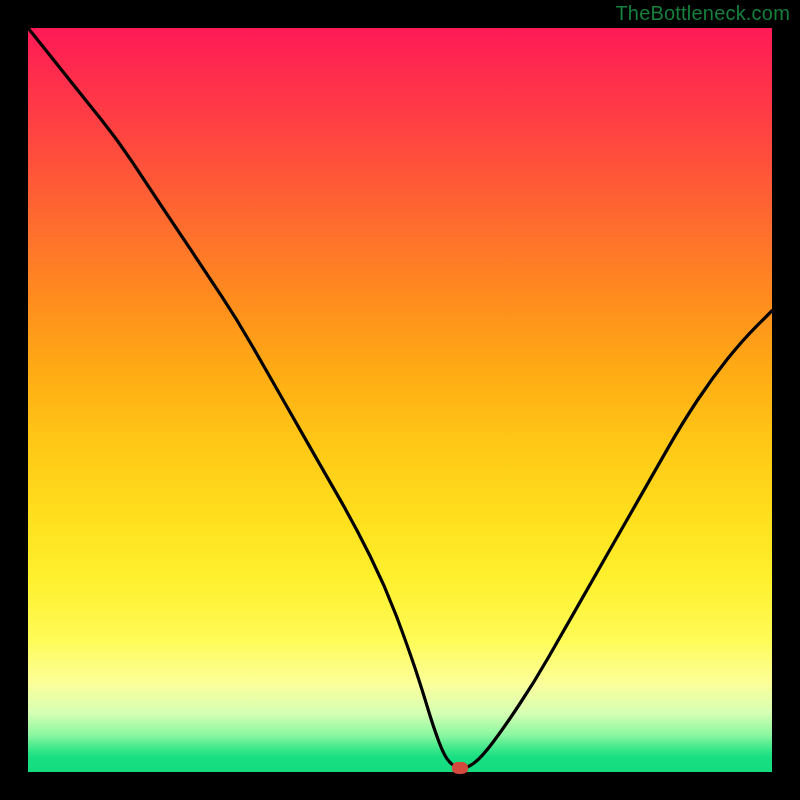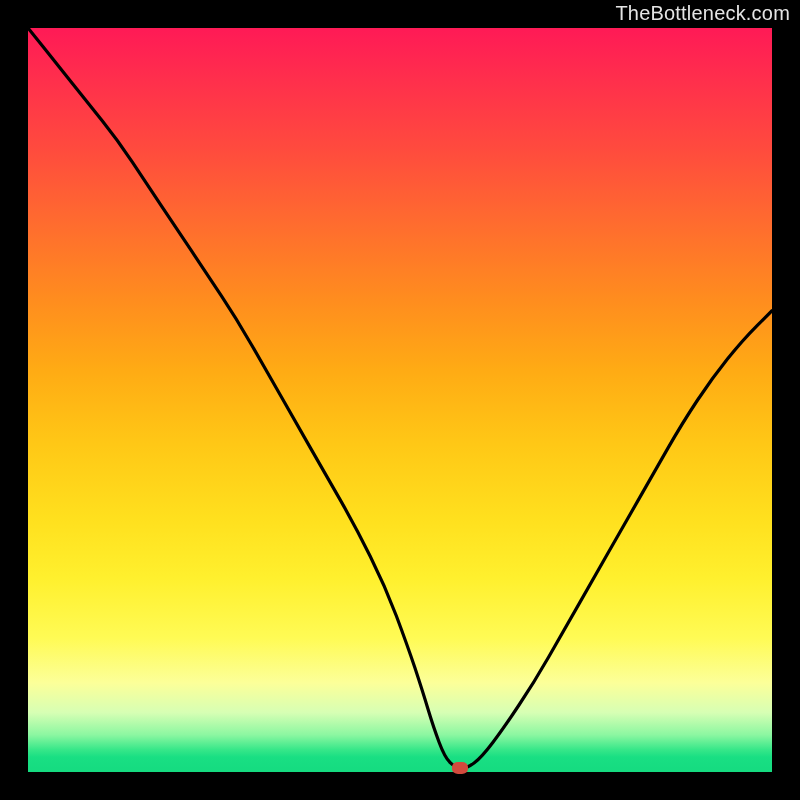--- a/index.html
+++ b/index.html
@@ -16,21 +16,21 @@
     left: 0;
     top: 0;
     width: 800px;
     height: 800px;
     background: #000;
   }
   .watermark {
     position: absolute;
     top: 2px;
     right: 10px;
-    color: #e5e5e5;
+    color: #15803d;
     font-size: 20px;
     font-weight: 500;
     letter-spacing: 0.2px;
     user-select: none;
   }
   .plot {
     position: absolute;
     left: 28px;
     top: 28px;
     width: 744px;

